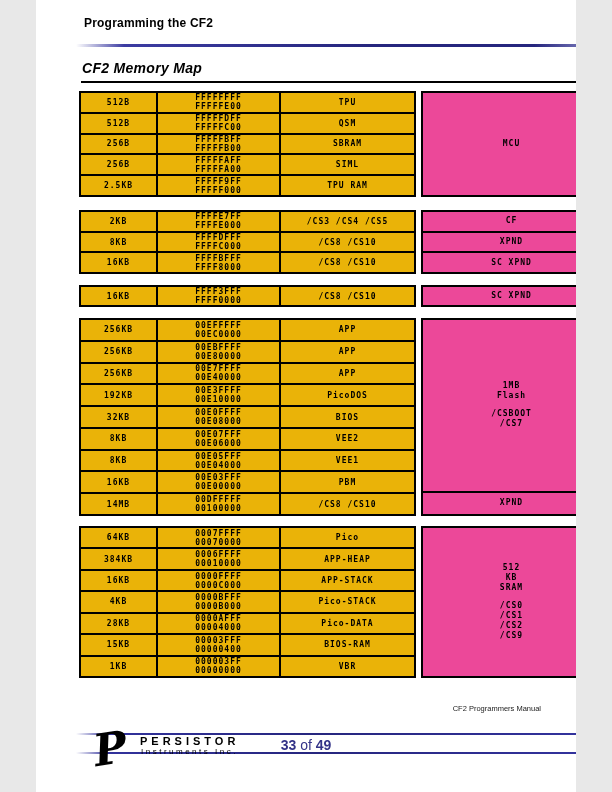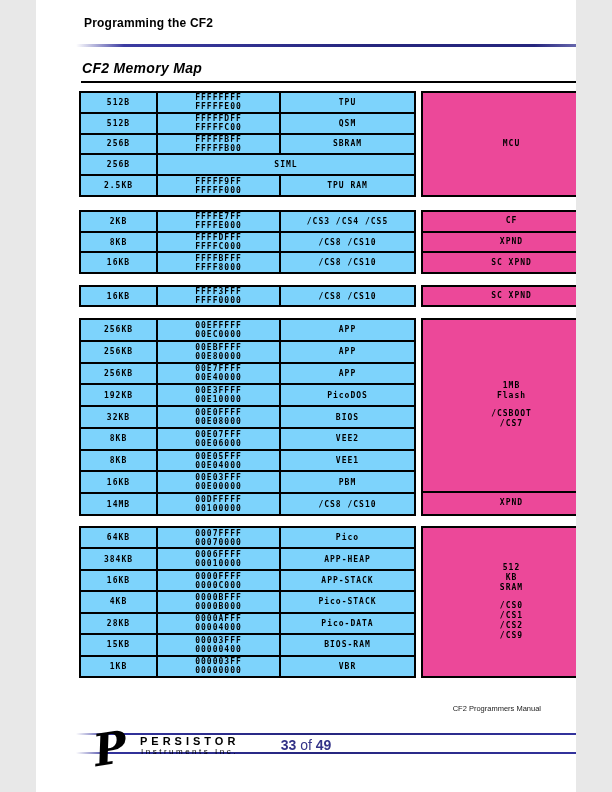--- a/index.html
+++ b/index.html
@@ -38,21 +38,21 @@
   .t2 { top:285px; height:22px;  }
   .t3 { top:318px; height:198px; }
   .t4 { top:526px; height:152px; }
 
   .rows {
     position:absolute; left:0; top:0; bottom:0; width:337px;
     display:flex; flex-direction:column;
   }
   .mrow {
     flex:1; display:flex; box-sizing:border-box;
-    border:2px solid #000; margin-top:-2px; background:#7dd3fc;
+    border:2px solid #000; margin-top:-2px; background:#eab308;
   }
   .mrow:first-child { margin-top:0; }
   .c {
     display:flex; align-items:center; justify-content:center;
     box-sizing:border-box;
   }
   .c.size { width:77px;  border-right:2px solid #000; }
   .c.addr { width:123px; border-right:2px solid #000; flex-direction:column; }
   .c.addr div { line-height:9px; }
   .c.name { flex:1; text-align:center; }
@@ -132,20 +132,24 @@
         <div class="mrow">
           <div class="c size">256B</div>
           <div class="c addr">
             <div>FFFFFBFF</div>
             <div>FFFFFB00</div>
           </div>
           <div class="c name">SBRAM</div>
         </div>
         <div class="mrow">
           <div class="c size">256B</div>
+          <div class="c addr">
+            <div>FFFFFAFF</div>
+            <div>FFFFFA00</div>
+          </div>
           <div class="c name">SIML</div>
         </div>
         <div class="mrow">
           <div class="c size">2.5KB</div>
           <div class="c addr">
             <div>FFFFF9FF</div>
             <div>FFFFF000</div>
           </div>
           <div class="c name">TPU RAM</div>
         </div>

